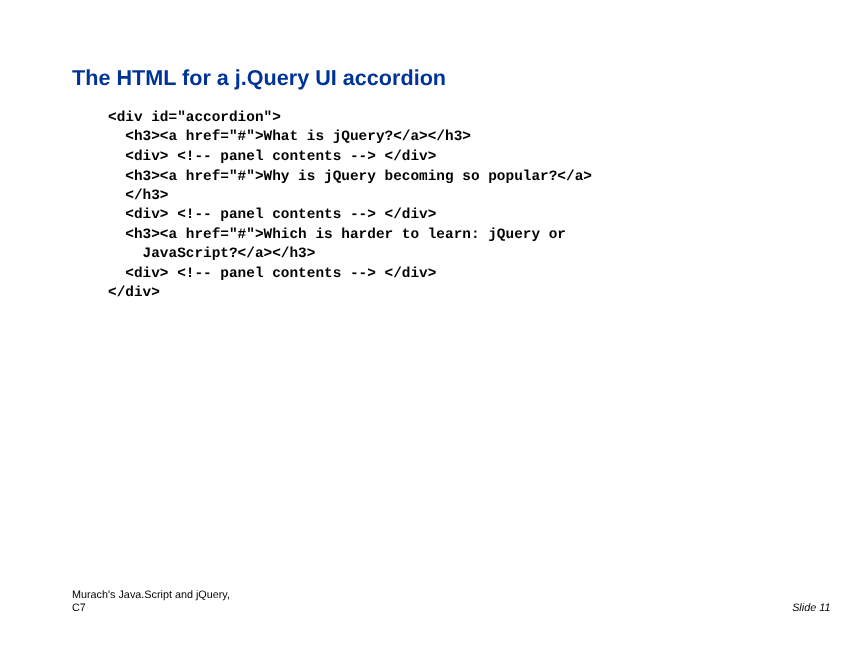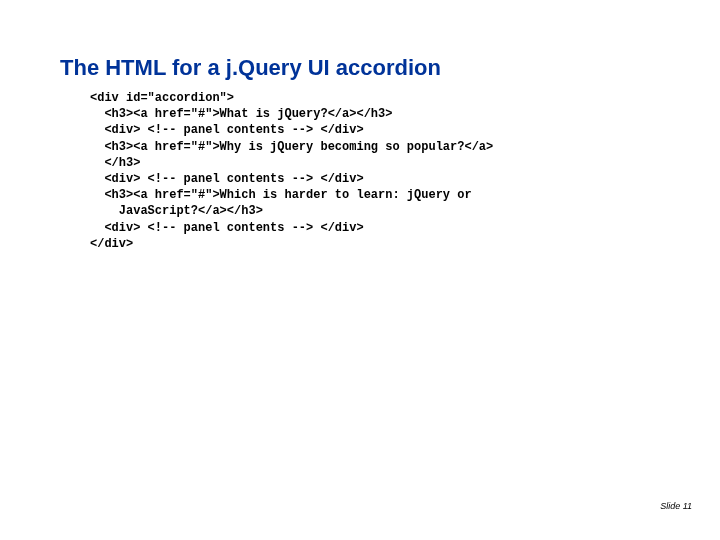--- a/index.html
+++ b/index.html
@@ -14,21 +14,21 @@
   .slide {
     position: relative;
     width: 720px;
     height: 540px;
     box-sizing: border-box;
   }
   .title {
     position: absolute;
     left: 60px;
     top: 55px;
-    font-size: 22px;
+    font-size: 18px;
     font-weight: bold;
     color: #003399;
   }
   .code-block {
     position: absolute;
     left: 90px;
     top: 90px;
     font-family: "Courier New", Courier, monospace;
     font-size: 12px;
     font-weight: bold;
@@ -82,17 +82,19 @@
   &lt;h3&gt;&lt;a href="#"&gt;Why is jQuery becoming so popular?&lt;/a&gt;
   &lt;/h3&gt;
   &lt;div&gt; &lt;!-- panel contents --&gt; &lt;/div&gt;
   &lt;h3&gt;&lt;a href="#"&gt;Which is harder to learn: jQuery or
     JavaScript?&lt;/a&gt;&lt;/h3&gt;
   &lt;div&gt; &lt;!-- panel contents --&gt; &lt;/div&gt;
 &lt;/div&gt;</div>
 
   <div class="footer">
     <div class="footer-left">
+      <div>Murach's Java.Script and jQuery,</div>
+      <div>C7</div>
     </div>
     <div class="footer-right">Slide 11</div>
   </div>
 
 </div>
 
 </body></html>

